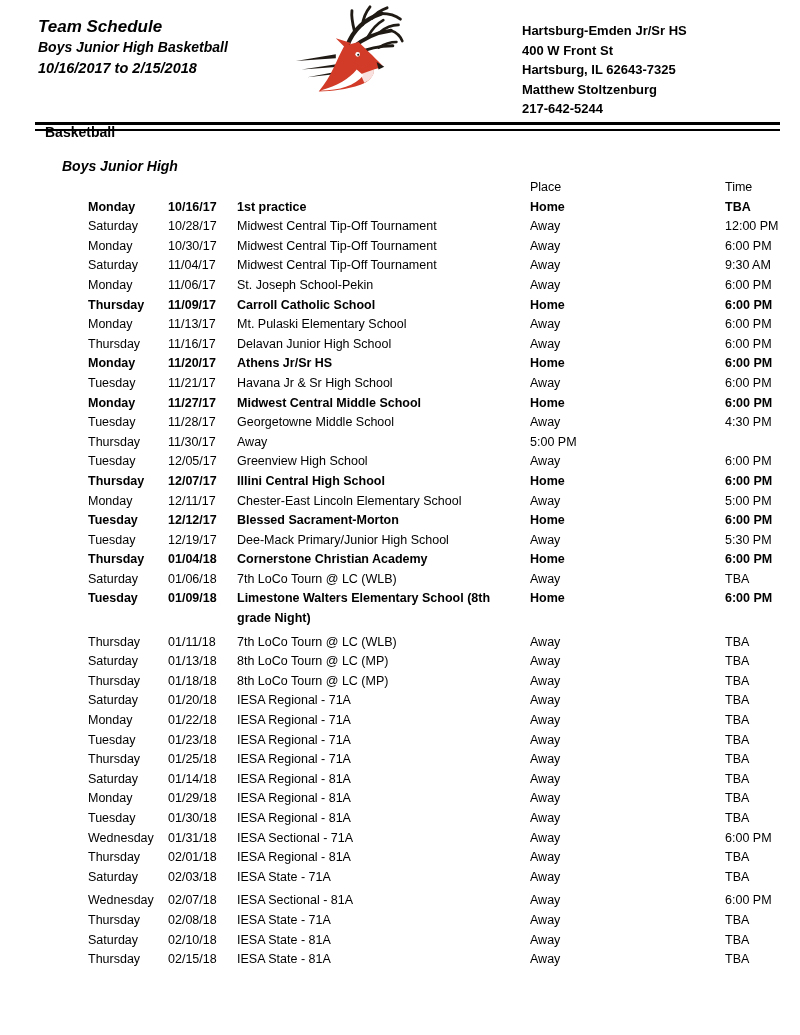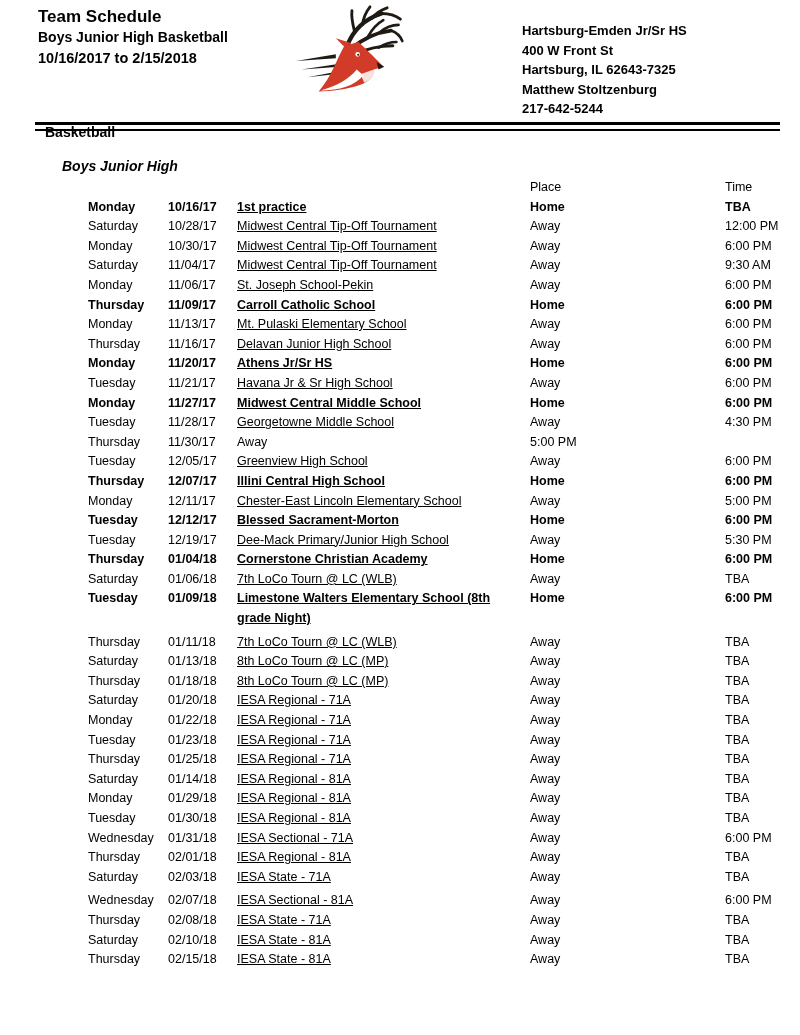--- a/index.html
+++ b/index.html
@@ -7,21 +7,21 @@
   .page {
     position:relative;
     width:800px; height:1035px;
     background:#ffffff;
     font-family:"Liberation Sans", sans-serif;
     color:#000;
     overflow:hidden;
   }
 
   
-  .header-left { position:absolute; left:38px; top:6px; }
+  .header-left { position:absolute; left:38px; top:16px;font-style:italic; }
   .header-left .title { font-size:17px; font-weight:700; line-height:21px; }
   .header-left .subtitle { font-size:14px; font-weight:700; line-height:21px; }
   .header-left .daterange { font-size:14.5px; font-weight:700; line-height:21px; }
 
   .logo-wrap { position:absolute; left:291px; top:4px; width:120px; height:95px; }
   .logo-wrap svg { width:100%; height:100%; }
 
   .header-right { position:absolute; left:522px; top:21px; }
   .header-right div { font-size:13px; font-weight:700; line-height:19.5px; }
 
@@ -35,21 +35,21 @@
 
   
   .schedule { position:absolute; left:0; top:178px; width:800px; font-size:12.5px; }
   .srow {
     display:grid;
     grid-template-columns:88px 80px 69px 293px 195px 75px;
     line-height:19.6px;
   }
   .srow > div { white-space:normal; }
   .c-margin { }
-  .c-event { padding-right:28px;text-decoration:underline; }
+  .c-event { padding-right:28px; }
   .head-row { font-weight:400; }
   .bold { font-weight:700; }
   .gap-before { margin-top:4px; }
 </style>
 </head>
 <body>
 
 <div class="page">
 
   <div class="header-left">

